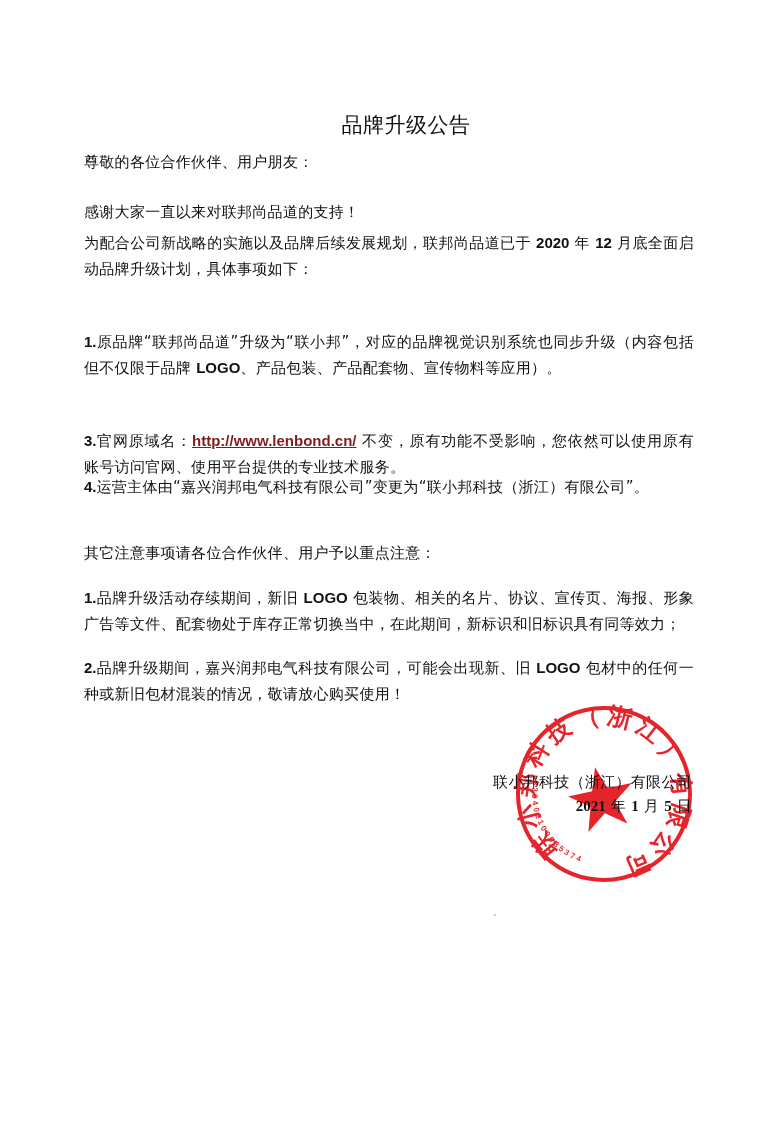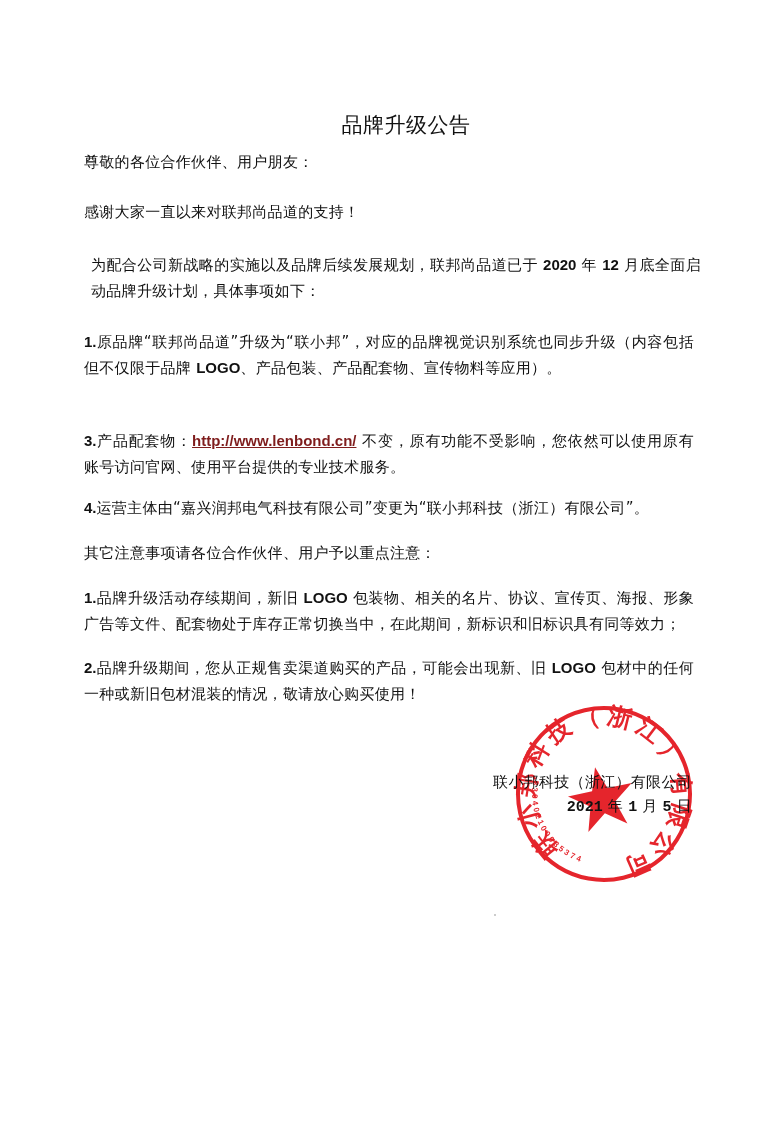--- a/index.html
+++ b/index.html
@@ -9,49 +9,49 @@
   .title { position:absolute; left:0; width:780px; top:94px; text-align:center;
            font-size:21px; font-weight:normal; letter-spacing:0.5px; margin:16px; line-height:30px; }
   .para { position:absolute; left:84px; width:610px; margin:0;
           font-size:15px; line-height:26px; letter-spacing:0.3px; text-align:justify; }
   .para .num { font-family:"Liberation Sans",sans-serif; font-weight:bold; letter-spacing:0; }
   .para .lat { font-family:"Liberation Sans",sans-serif; font-weight:bold; letter-spacing:0; }
   .link { color:#7f1d1d; text-decoration:underline; font-family:"Liberation Sans",sans-serif;
           font-weight:bold; letter-spacing:0; cursor:pointer; }
   .sign { position:absolute; right:88px; text-align:right; font-size:15px; line-height:24px;
           letter-spacing:0.3px; z-index:2; }
-  .sign .num { font-family:Liberation Mono, monospace; font-weight:bold; letter-spacing:0; }
+  .sign .num { font-family:Liberation Serif, serif; font-weight:bold; letter-spacing:0; }
   .seal { position:absolute; left:512px; top:702px; width:184px; height:184px; z-index:1; opacity:0.92; }
   .speck { position:absolute; left:494px; top:914px; width:2px; height:2px; background:#ccc; }
 </style>
 </head>
 <body>
 
 <div class="page">
 
   <h1 class="title">品牌升级公告</h1>
 
   <p class="para" style="top:199px;">感谢大家一直以来对联邦尚品道的支持！</p>
 
   <p class="para" style="top:149px;">尊敬的各位合作伙伴、用户朋友：</p>
 
-  <p class="para" style="top:252px;margin-left:7px;"><span>为配合公司新战略的实施以及品牌后续发展规划，联邦尚品道已于 </span><span class="num">2020</span><span> 年 </span><span class="num">12</span><span> 月底全面启动品牌升级计划，具体事项如下：</span></p>
+  <p class="para" style="top:230px;"><span>为配合公司新战略的实施以及品牌后续发展规划，联邦尚品道已于 </span><span class="num">2020</span><span> 年 </span><span class="num">12</span><span> 月底全面启动品牌升级计划，具体事项如下：</span></p>
 
   <p class="para" style="top:314px;margin-top:15px;"><span class="num">1.</span><span>原品牌“联邦尚品道”升级为“联小邦”，对应的品牌视觉识别系统也同步升级（内容包括但不仅限于品牌 </span><span class="lat">LOGO</span><span>、产品包装、产品配套物、宣传物料等应用）。</span></p>
 
 
-  <p class="para" style="top:428px;"><span class="num">3.</span><span>产品配套物：</span><a class="link">http://www.lenbond.cn/</a><span> 不变，原有功能不受影响，您依然可以使用原有账号访问官网、使用平台提供的专业技术服务。</span></p>
+  <p class="para" style="top:428px;"><span class="num">3.</span><span>官网原域名：</span><a class="link">http://www.lenbond.cn/</a><span> 不变，原有功能不受影响，您依然可以使用原有账号访问官网、使用平台提供的专业技术服务。</span></p>
 
-  <p class="para" style="top:495px;"><span class="num">4.</span><span>运营主体由“嘉兴润邦电气科技有限公司”变更为“联小邦科技（浙江）有限公司”。</span></p>
+  <p class="para" style="top:474px;"><span class="num">4.</span><span>运营主体由“嘉兴润邦电气科技有限公司”变更为“联小邦科技（浙江）有限公司”。</span></p>
 
   <p class="para" style="top:540px;">其它注意事项请各位合作伙伴、用户予以重点注意：</p>
 
   <p class="para" style="top:585px;"><span class="num">1.</span><span>品牌升级活动存续期间，新旧 </span><span class="lat">LOGO</span><span> 包装物、相关的名片、协议、宣传页、海报、形象广告等文件、配套物处于库存正常切换当中，在此期间，新标识和旧标识具有同等效力；</span></p>
 
-  <p class="para" style="top:655px;"><span class="num">2.</span><span>品牌升级期间，您从正规售卖渠道购买的产品，可能会出现新、旧 </span><span class="lat">LOGO</span><span> 包材中的任何一种或新旧包材混装的情况，敬请放心购买使用！</span></p>
+  <p class="para" style="top:655px;"><span class="num">2.</span><span>品牌升级期间，嘉兴润邦电气科技有限公司，可能会出现新、旧 </span><span class="lat">LOGO</span><span> 包材中的任何一种或新旧包材混装的情况，敬请放心购买使用！</span></p>
 
   <svg class="seal" viewBox="0 0 184 184">
     <defs>
       <path id="ringPath" d="M 92 92 m -70 0 a 70 70 0 1 1 140 0 a 70 70 0 1 1 -140 0"></path>
       <path id="numPath" d="M 92 92 m -72 0 a 72 72 0 0 0 144 0"></path>
     </defs>
     <g transform="rotate(-58 92 92)">
       <circle cx="92" cy="92" r="86" fill="none" stroke="#e3131b" stroke-width="4"></circle>
       <text font-family="DejaVu Sans, sans-serif" font-size="24" font-weight="bold" fill="#e3131b" letter-spacing="5">
         <textPath href="#ringPath" startOffset="2%">联小邦科技（浙江）有限公司</textPath>

